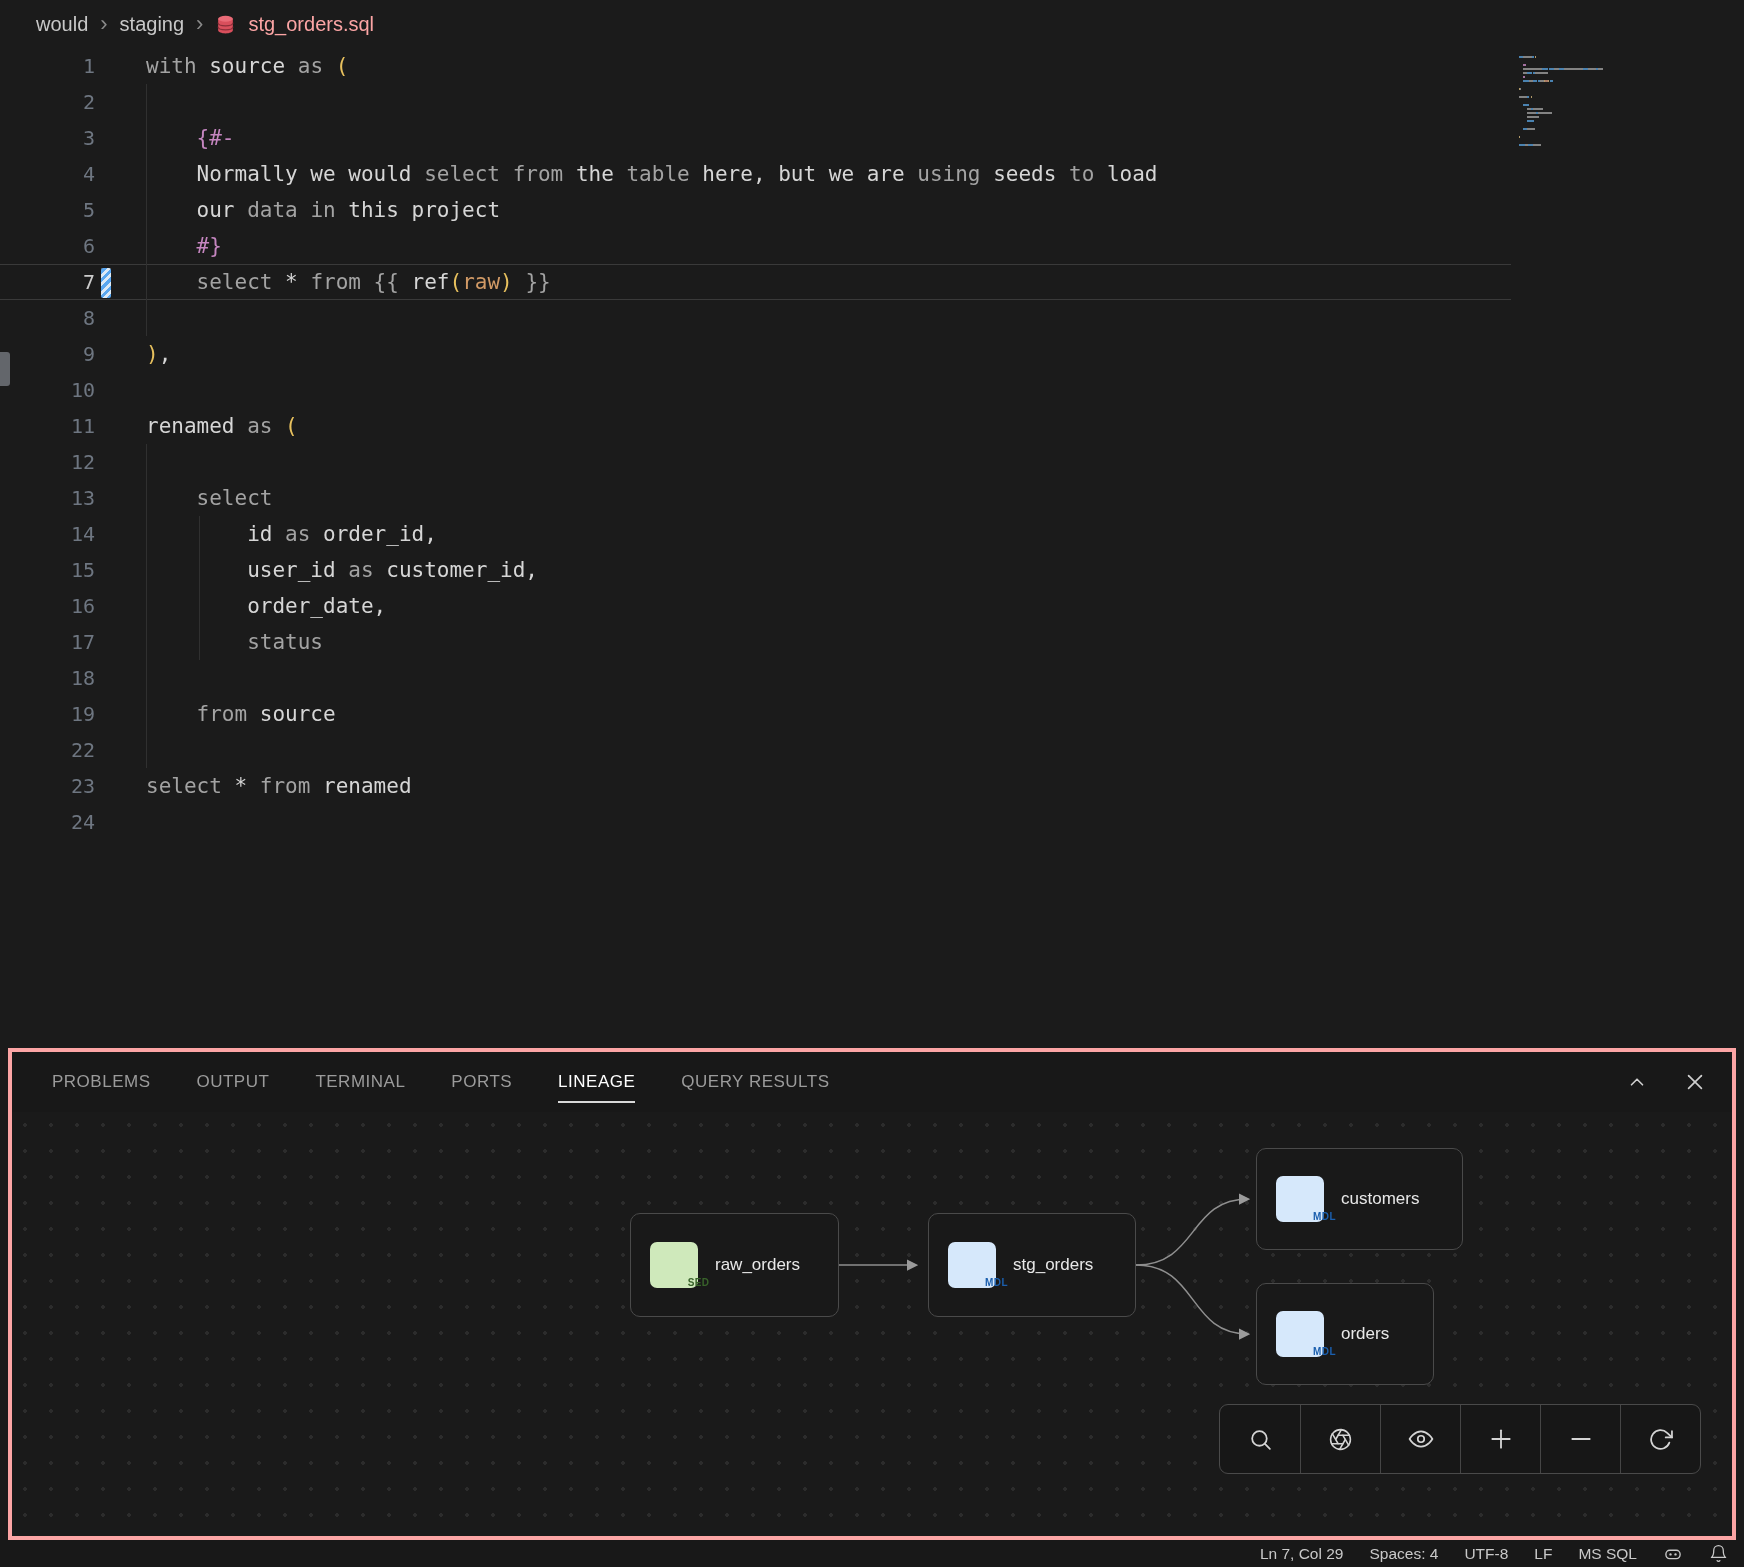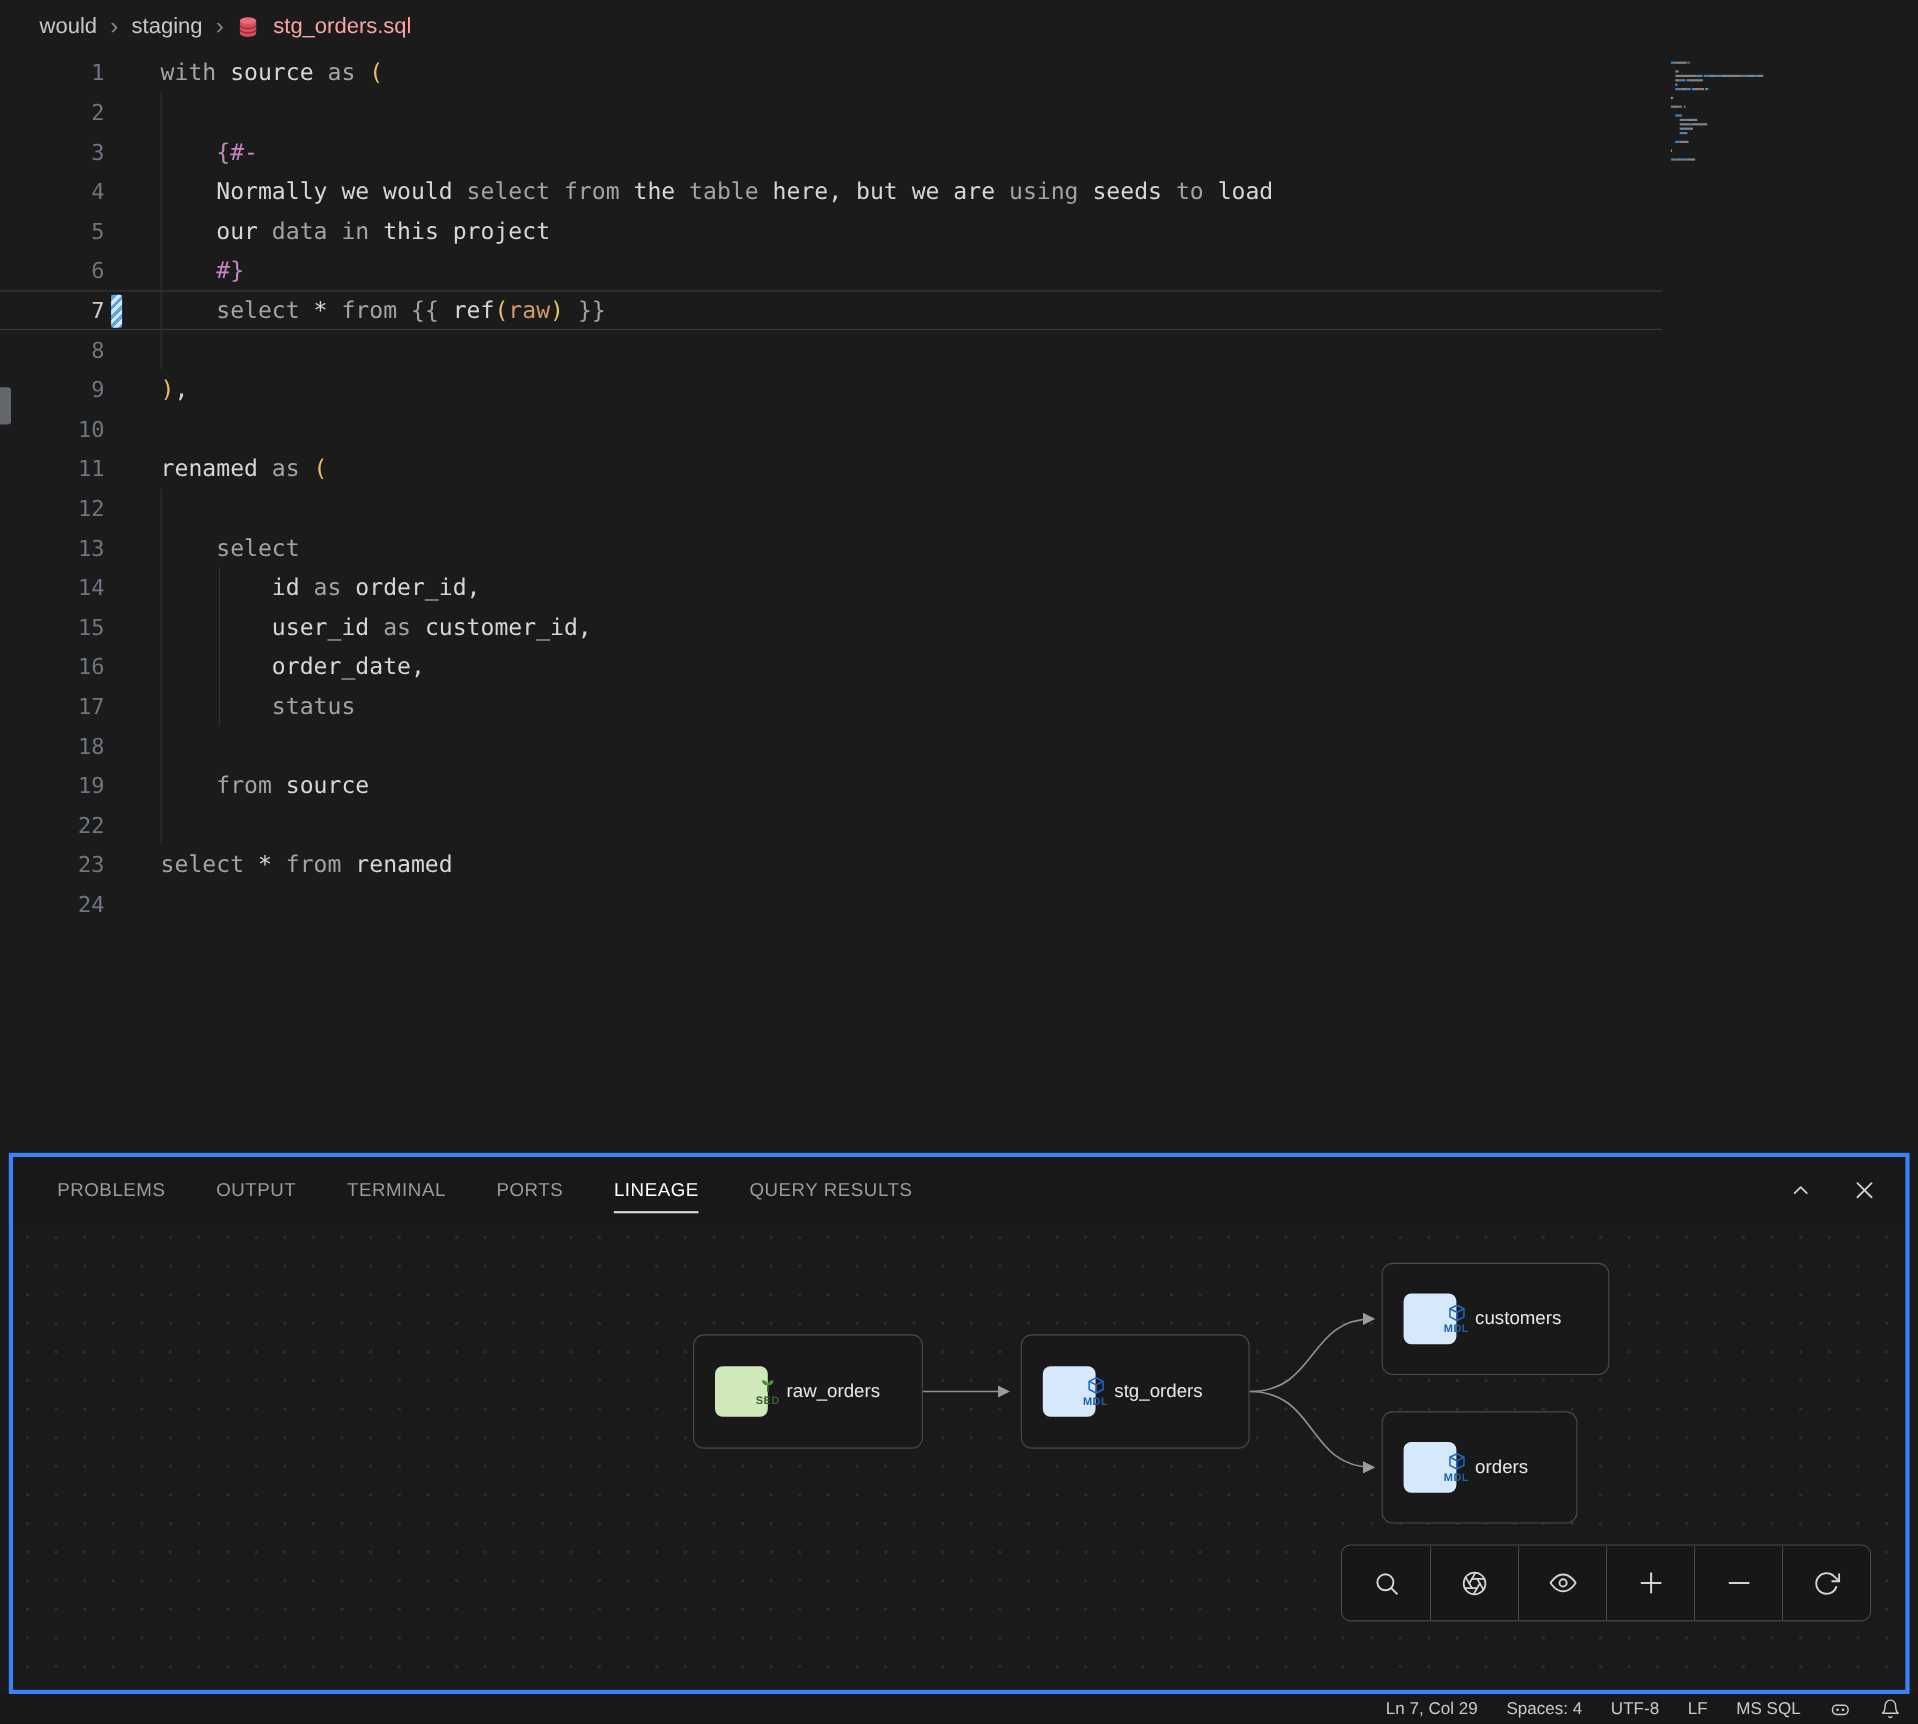--- a/index.html
+++ b/index.html
@@ -33,37 +33,37 @@
   .guide { position:absolute; width:1px; background:#303030; }
   .left-strip { position:absolute; left:0; top:304px; width:10px; height:34px; background:#63666b; border-radius:0 3px 3px 0; }
 
   
   .minimap { position:absolute; left:1517px; top:4px; width:184px; padding:4px 2px; }
   .mm-row { display:flex; height:2px; margin-bottom:2px; }
   .mm-row span { display:block; height:2px; opacity:.8; flex:none; }
 
   
   .panel { position:absolute; left:8px; top:1048px; width:1728px; height:492px;
-    border:4px solid #3b82f6; background:#181818; }
+    border:4px solid #fca5a5; background:#181818; }
   .panel-tabs { height:60px; display:flex; align-items:center; padding:0 26px 0 40px; gap:46px;
     font-size:17px; letter-spacing:.5px; color:#9b9b9b; background:#181818; }
   .ptab { position:relative; height:100%; display:flex; align-items:center; cursor:pointer; }
   .ptab.active { color:#ffffff; }
   .ptab.active::after { content:''; position:absolute; left:0; right:0; bottom:9px; height:2px; background:#d9d9d9; }
   .panel-actions { margin-left:auto; display:flex; gap:36px; align-items:center; color:#cfcfcf; }
   .panel-actions svg { cursor:pointer; }
 
   .lineage-canvas { position:relative; width:1720px; height:424px; background:#1a1a1a;
     background-image:radial-gradient(circle,#2c2c2c 1.6px,transparent 1.6px); background-size:26px 26px; }
   .edges { position:absolute; left:0; top:0; }
   .edge { stroke:#8f8f8f; stroke-width:1.5; fill:none; }
   .lnode { position:absolute; display:flex; align-items:center; gap:17px; padding-left:19px;
     background:#191919; border:1.5px solid #4a4a4a; border-radius:10px; cursor:pointer; }
-  .nicon { width:46px; height:46px; border-radius:7px; display:flex; flex-direction:column;
-    align-items:center; justify-content:center; gap:1px; flex:none;padding-left:48px; }
+  .nicon { width:46px; height:46px; border-radius:7px; display:flex; flex-direction:row;
+    align-items:flex-end; justify-content:center; gap:1px; flex:none;padding-left:48px; }
   .nicon.seed { background:#cfe9bb; }
   .nicon.model { background:#d6e8fb; }
   .nbadge { font-size:10px; font-weight:bold; letter-spacing:.4px; }
   .nicon.seed .nbadge { color:#38622a; }
   .nicon.model .nbadge { color:#1b5fae; }
   .nlabel { color:#e8e8e8; font-size:17px; }
 
   .lineage-toolbar { position:absolute; left:1207px; top:292px; height:70px; display:flex;
     border:1.5px solid #4a4a4a; border-radius:9px; overflow:hidden; background:#171717; }
   .tbtn { width:80px; height:100%; display:flex; align-items:center; justify-content:center; cursor:pointer; }

